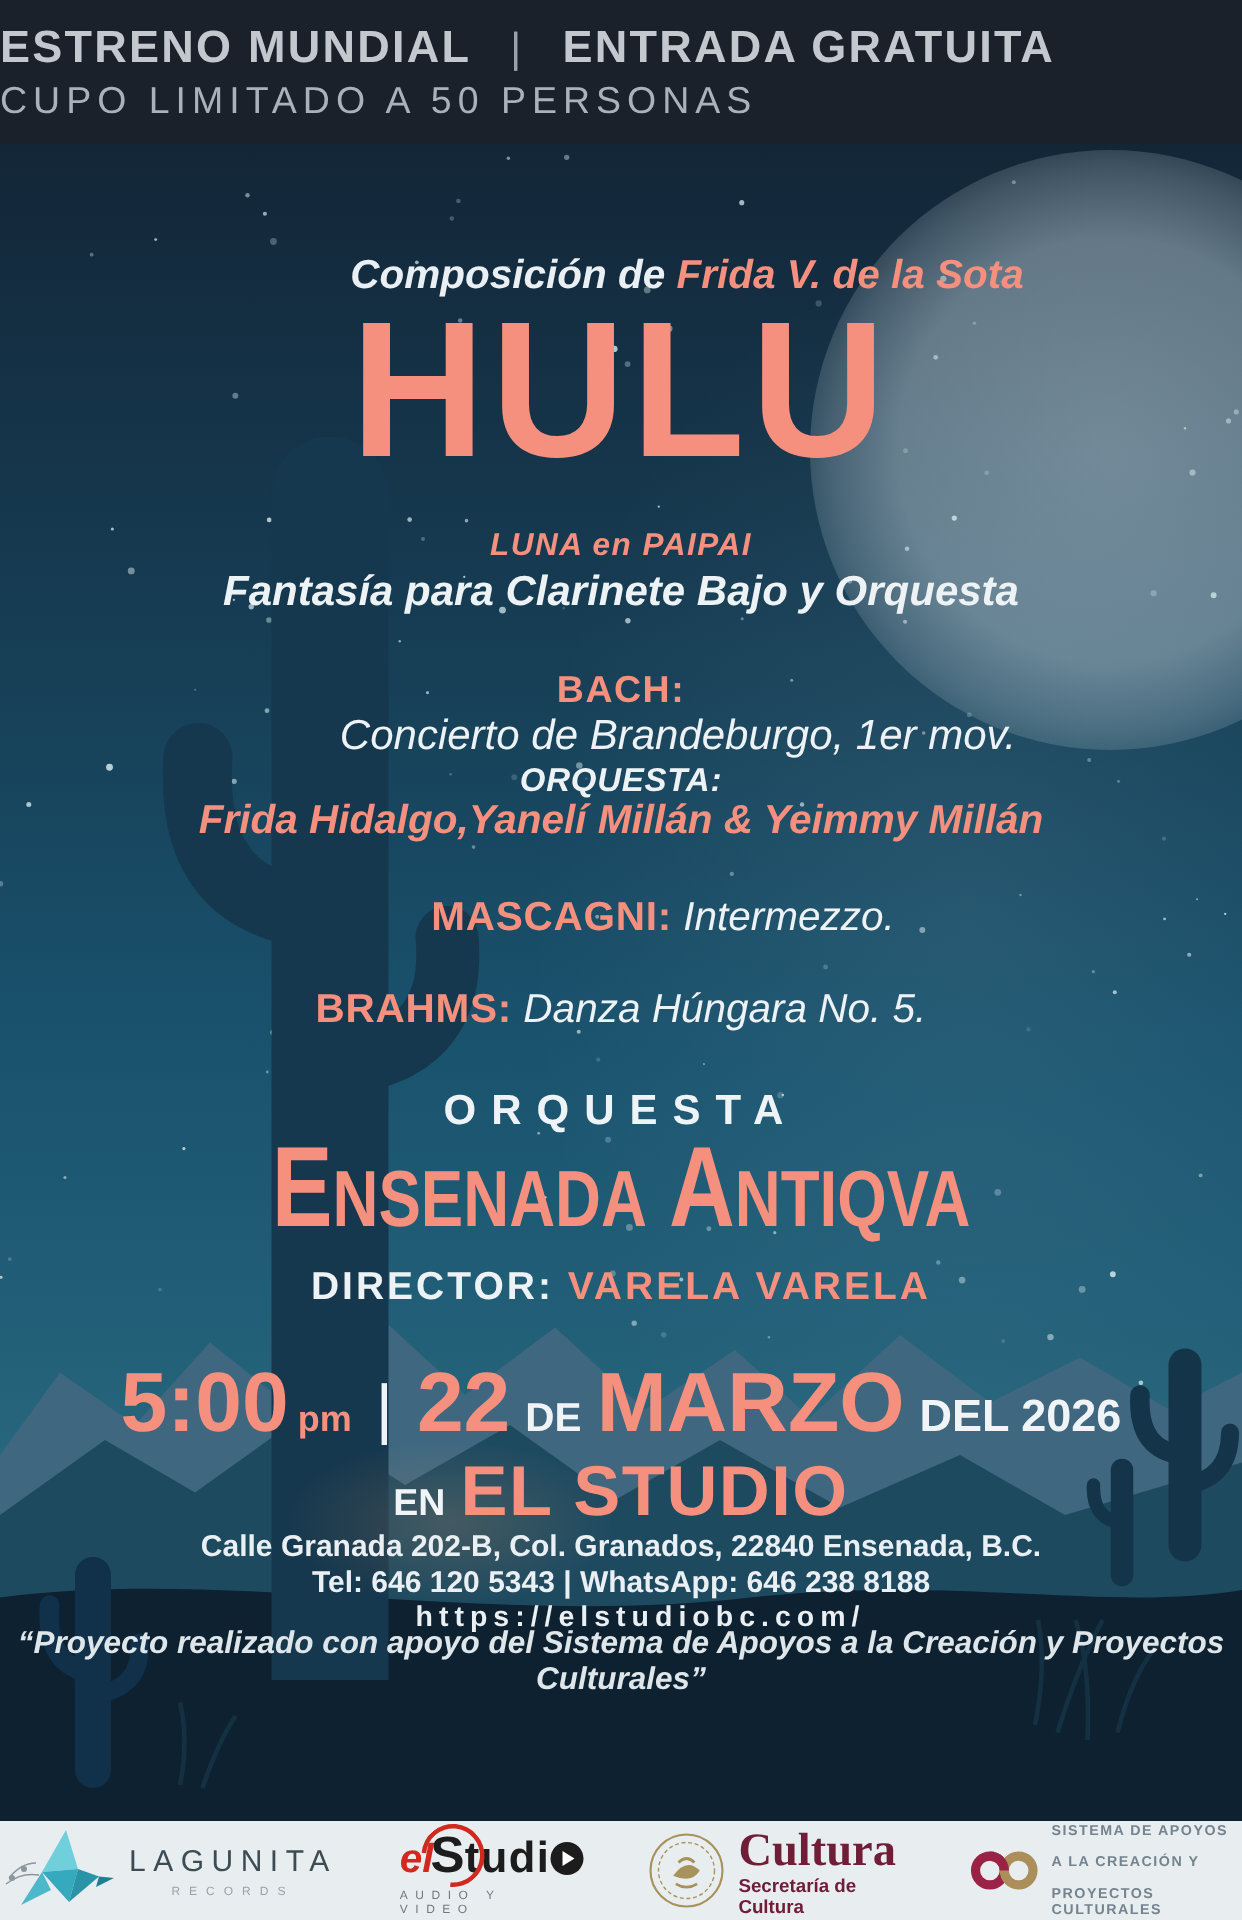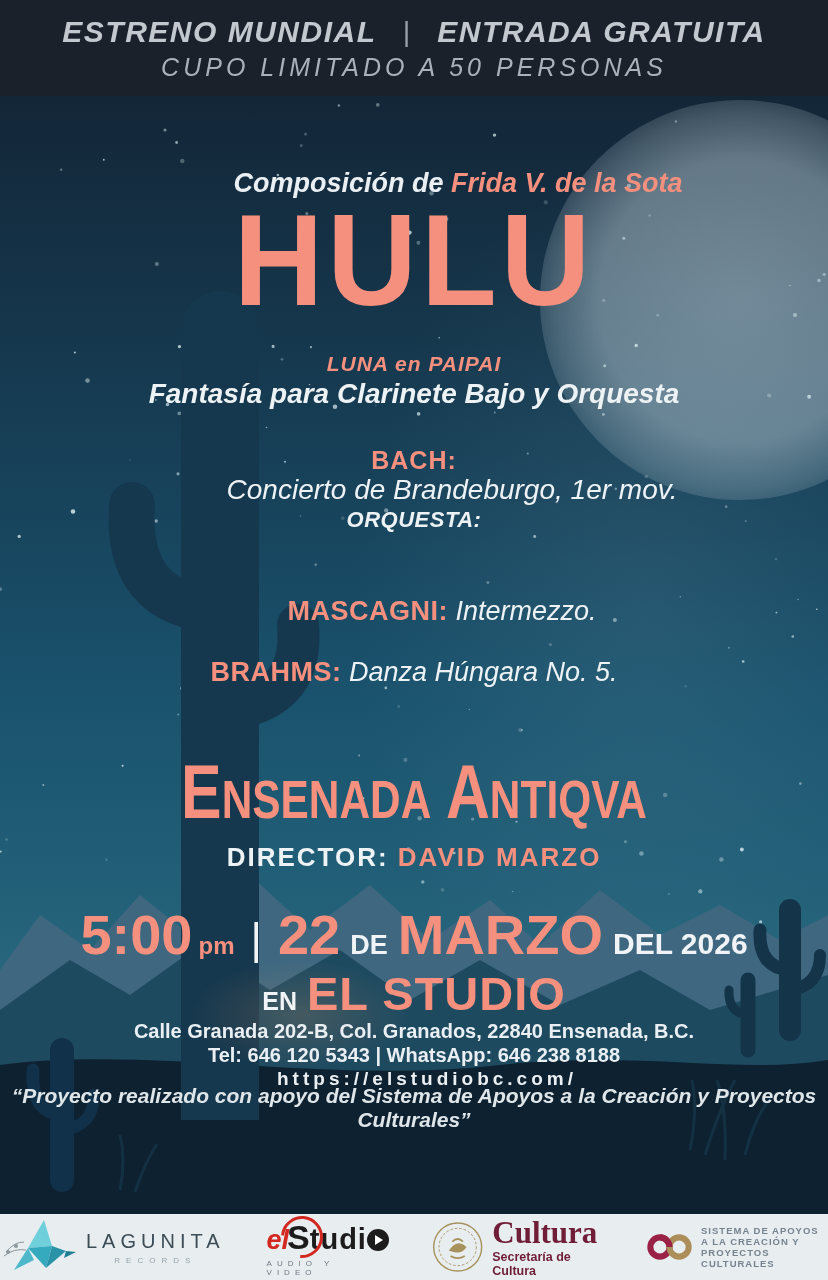--- a/index.html
+++ b/index.html
@@ -3,21 +3,21 @@
 <meta charset="utf-8">
 <style>
   html,body{margin:0;padding:0;background:#222;}
   .poster{
     position:relative;width:828px;height:1280px;margin:0 auto;overflow:hidden;
     font-family:"Liberation Sans",sans-serif;
     background:linear-gradient(180deg,#111f2d 0%,#142c3f 14%,#17425a 38%,#1a536e 55%,#226078 70%,#2a6b80 80%,#173c50 92%,#102735 100%);
   }
   
   .banner{position:absolute;top:0;left:0;width:100%;height:96px;background:#1b212b;z-index:20;
-    display:flex;flex-direction:column;align-items:center;justify-content:center;gap:4px;font-style:italic;}
+    display:flex;flex-direction:column;align-items:flex-start;justify-content:center;gap:4px;}
   .banner-line1{display:flex;align-items:center;gap:26px;color:#c3c8cf;font-size:30px;font-weight:bold;letter-spacing:1.5px;}
   .banner-pipe{font-weight:300;color:#9aa1ab;font-size:28px;}
   .banner-line2{color:#aab1ba;font-size:25px;font-weight:300;letter-spacing:4px;}
   
   .moon{position:absolute;left:540px;top:100px;width:400px;height:400px;border-radius:50%;z-index:1;
     background:radial-gradient(circle,rgba(187,204,214,.55) 0%,rgba(187,204,214,.48) 50%,rgba(187,204,214,.28) 66%,rgba(187,204,214,.10) 76%,rgba(187,204,214,0) 82%);}
   .milkyway{position:absolute;inset:0;z-index:1;
     background:radial-gradient(ellipse 420px 640px at 78% 48%,rgba(140,180,195,.12),rgba(140,180,195,0) 70%);}
   .glow-fire{position:absolute;left:190px;top:960px;width:220px;height:110px;z-index:5;
     background:radial-gradient(ellipse at center,rgba(240,160,100,.18),rgba(240,160,100,0) 70%);}
@@ -69,21 +69,21 @@
   .els-el{color:#d3281f;font-size:27px;font-weight:bold;font-style:italic;margin-right:-2px;}
   .els-s{position:relative;color:#1c1c1c;font-size:34px;font-weight:bold;}
   .els-s::before{content:"";position:absolute;left:-6px;top:-2px;width:36px;height:36px;border:3px solid #d3281f;border-radius:50%;border-left-color:transparent;transform:rotate(-40deg);}
   .els-tudi{color:#1c1c1c;font-size:29px;font-weight:bold;letter-spacing:1px;}
   .els-play{display:inline-block;width:22px;height:22px;border-radius:50%;background:#1c1c1c;position:relative;top:2px;}
   .els-play::after{content:"";position:absolute;left:8px;top:6px;border-left:8px solid #fff;border-top:5px solid transparent;border-bottom:5px solid transparent;}
   .els-sub{font-size:8px;letter-spacing:5px;color:#6d7a82;margin-top:2px;}
   .cult-text{display:flex;flex-direction:column;}
   .cult-name{font-family:"Liberation Serif",serif;font-size:31px;font-weight:bold;color:#701d37;line-height:1;}
   .cult-sub{font-size:12.5px;font-weight:bold;color:#701d37;margin-top:2px;}
-  .sis-text{display:flex;flex-direction:column;gap:0;}
+  .sis-text{display:flex;flex-direction:column;gap:10px;}
   .sis-line{font-size:9.5px;font-weight:bold;letter-spacing:1px;color:#75838e;}
 </style>
 </head>
 <body>
 
 <div class="poster">
 
   <div class="milkyway"></div>
   <div class="moon"></div>
   <svg class="stars" width="828" height="1100" style="top:96px">
@@ -291,31 +291,33 @@
     <span>Composición de </span><span class="salmon">Frida V. de la Sota</span>
   </div>
 
   <div class="t hulu salmon">HULU</div>
   <div class="t luna salmon">LUNA en PAIPAI</div>
   <div class="t fantasia white">Fantasía para Clarinete Bajo y Orquesta</div>
 
   <div class="t bach-label salmon">BACH:</div>
   <div class="t bach-piece white">Concierto de Brandeburgo, 1er mov.</div>
   <div class="t solistas white">ORQUESTA:</div>
+  <div class="t soloists salmon">Frida Hidalgo,Yanelí Millán &amp; Yeimmy Millán</div>
 
   <div class="t prog-line mascagni">
     <span class="lbl salmon">MASCAGNI:</span><span class="pc white"> Intermezzo.</span>
   </div>
   <div class="t prog-line brahms">
     <span class="lbl salmon">BRAHMS:</span><span class="pc white"> Danza Húngara No. 5.</span>
   </div>
 
+  <div class="t orquesta">ORQUESTA</div>
   <div class="t ensenada salmon">Ensenada Antiqva</div>
   <div class="t director">
-    <span class="white">DIRECTOR: </span><span class="salmon">DAVID MARZO</span>
+    <span class="white">DIRECTOR: </span><span class="salmon">VARELA VARELA</span>
   </div>
 
   <div class="t dateline">
     <span class="dt-big salmon">5:00</span>
       <span class="dt-pm salmon">pm</span>
     <span class="dt-pipe">|</span>
     <span class="dt-big salmon">22</span>
     <span class="dt-de">DE</span>
     <span class="dt-big salmon">MARZO</span>
     <span class="dt-year">DEL 2026</span>

